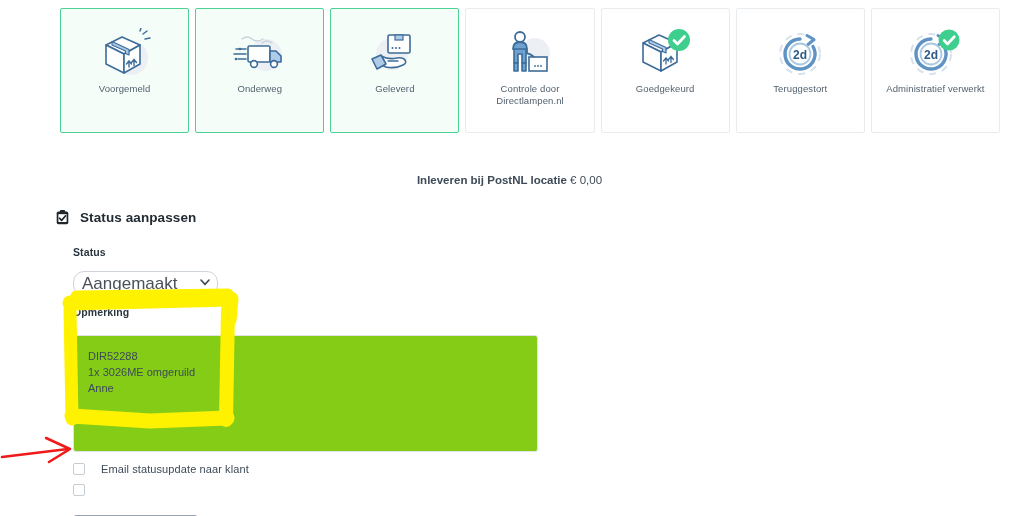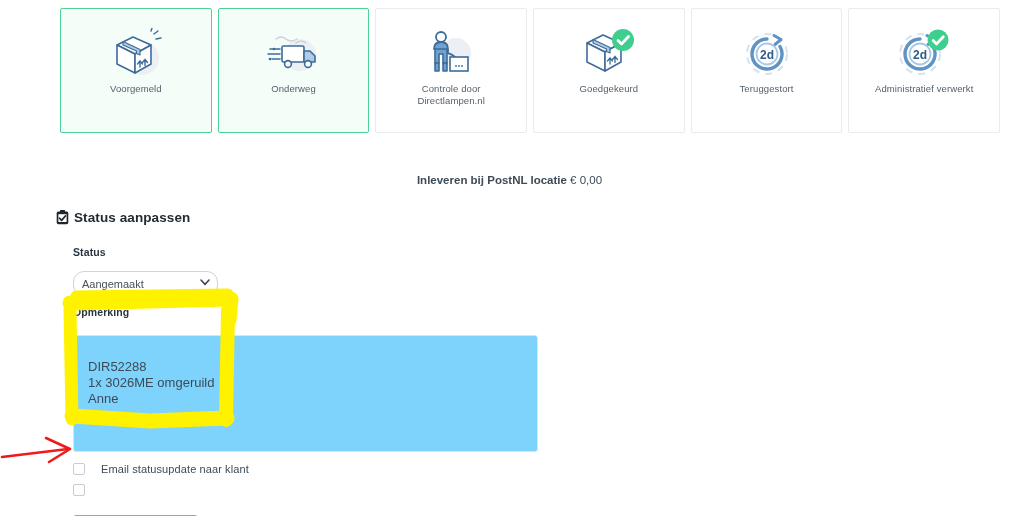--- a/index.html
+++ b/index.html
@@ -80,21 +80,21 @@
   .ship-line .bold { font-weight: bold; }
   .ship-line .price { font-weight: normal; }
 
   
   .section-head {
     position: absolute;
     left: 56px;
     top: 210px;
     display: flex;
     align-items: center;
-    gap: 5px;
+    gap: 11px;
   }
   .section-head h2 {
     margin: 0;
     font-size: 13.5px;
     font-weight: bold;
     color: #222b33;
     letter-spacing: .1px;
   }
   .clipboard-icon { display: block; }
 
@@ -105,21 +105,21 @@
     font-weight: bold;
     color: #2b3540;
     margin: 0 0 13px 0;
     display: block;
     letter-spacing: .1px;
   }
   .select-wrap { position: relative; width: 145px; }
   select.status-select {
     width: 145px;
     height: 25px;
-    font-size: 11px;
+    font-size: 17px;
     font-family: "Liberation Sans", sans-serif;
     color: #495057;
     padding: 2px 22px 2px 8px;
     border: 1px solid #ced4da;
     border-radius: 11px;
     background: #ffffff;
     -webkit-appearance: none;
     appearance: none;
     cursor: pointer;
   }
@@ -129,27 +129,27 @@
     top: 8px;
     pointer-events: none;
   }
   .label-opmerking { margin-top: 10px; }
   textarea.opmerking {
     margin-top: 4px;
     width: 465px;
     height: 117px;
     border: 1px solid #dfe3e8;
     border-radius: 3px;
-    padding: 23px 14px;
-    font-size: 13px;
+    padding: 12px 14px;
+    font-size: 11px;
     line-height: 16px;
     color: #3d4a57;
     font-family: "Liberation Sans", sans-serif;
     resize: none;
-    background: #7dd3fc;
+    background: #84cc16;
     outline: none;
   }
 
   .check-row {
     display: flex;
     align-items: center;
     margin-top: 9px;
     gap: 16px;
   }
   .check-row:nth-of-type(2) { margin-top: 7px; }
@@ -224,20 +224,36 @@
           <circle cx="22" cy="35" r="3.4" fill="#ffffff" stroke="#3d6c99" stroke-width="1.6"></circle>
           <circle cx="42" cy="35" r="3.4" fill="#ffffff" stroke="#3d6c99" stroke-width="1.6"></circle>
           <path d="M4 20 h10 M2 25 h12 M6 30 h8" stroke="#3d6c99" stroke-width="1.6" stroke-linecap="round"></path>
           <circle cx="8" cy="20" r="1.3" fill="#3d6c99"></circle>
           <circle cx="4" cy="30" r="1.3" fill="#3d6c99"></circle>
         </svg>
       </div>
       <div class="card-label">Onderweg</div>
     </div>
 
+    <div class="status-card active">
+      <div class="card-icon-wrap">
+        <svg width="54" height="50" viewBox="0 0 54 50">
+          <circle cx="24" cy="25" r="16" fill="#eceff3"></circle>
+          <rect x="20" y="6" width="22" height="18" rx="1.5" fill="#ffffff" stroke="#3d6c99" stroke-width="1.6"></rect>
+          <rect x="27" y="6" width="8" height="5" fill="#aecbe8" stroke="#3d6c99" stroke-width="1.2"></rect>
+          <circle cx="24.5" cy="19" r="1" fill="#3d6c99"></circle>
+          <circle cx="28" cy="19" r="1" fill="#3d6c99"></circle>
+          <circle cx="31.5" cy="19" r="1" fill="#3d6c99"></circle>
+          <path d="M13 27 q8 4 16 2 q6 -1 8 2 q2 3 -2 5 q-8 4 -17 2 l-9 -4 z" fill="#ffffff" stroke="#3d6c99" stroke-width="1.6" stroke-linejoin="round"></path>
+          <path d="M4 30 l9 -4 l5 9 l-9 5 z" fill="#aecbe8" stroke="#3d6c99" stroke-width="1.6" stroke-linejoin="round"></path>
+          <path d="M20 32 h10" stroke="#3d6c99" stroke-width="1.4" stroke-linecap="round"></path>
+        </svg>
+      </div>
+      <div class="card-label">Geleverd</div>
+    </div>
 
     <div class="status-card">
       <div class="card-icon-wrap">
         <svg width="54" height="50" viewBox="0 0 54 50">
           <circle cx="32" cy="24" r="15" fill="#eceff3"></circle>
           <circle cx="17" cy="8" r="5" fill="#ffffff" stroke="#3d6c99" stroke-width="1.8"></circle>
           <path d="M10 20 q0 -7 7 -7 q7 0 7 7 l0 4 q4 1 7 4" stroke="#3d6c99" stroke-width="1.8" fill="#6fa2cf" stroke-linecap="round" stroke-linejoin="round"></path>
           <path d="M11 20 h12 v14 h-4 v-9 h-4 v9 h-4 z" fill="#6fa2cf" stroke="#3d6c99" stroke-width="1.6" stroke-linejoin="round"></path>
           <path d="M11 34 h4 v8 h-4 z M19 34 h4 v8 h-4 z" fill="#6fa2cf" stroke="#3d6c99" stroke-width="1.6" stroke-linejoin="round"></path>
           <rect x="26" y="28" width="18" height="14" fill="#ffffff" stroke="#3d6c99" stroke-width="1.6"></rect>

